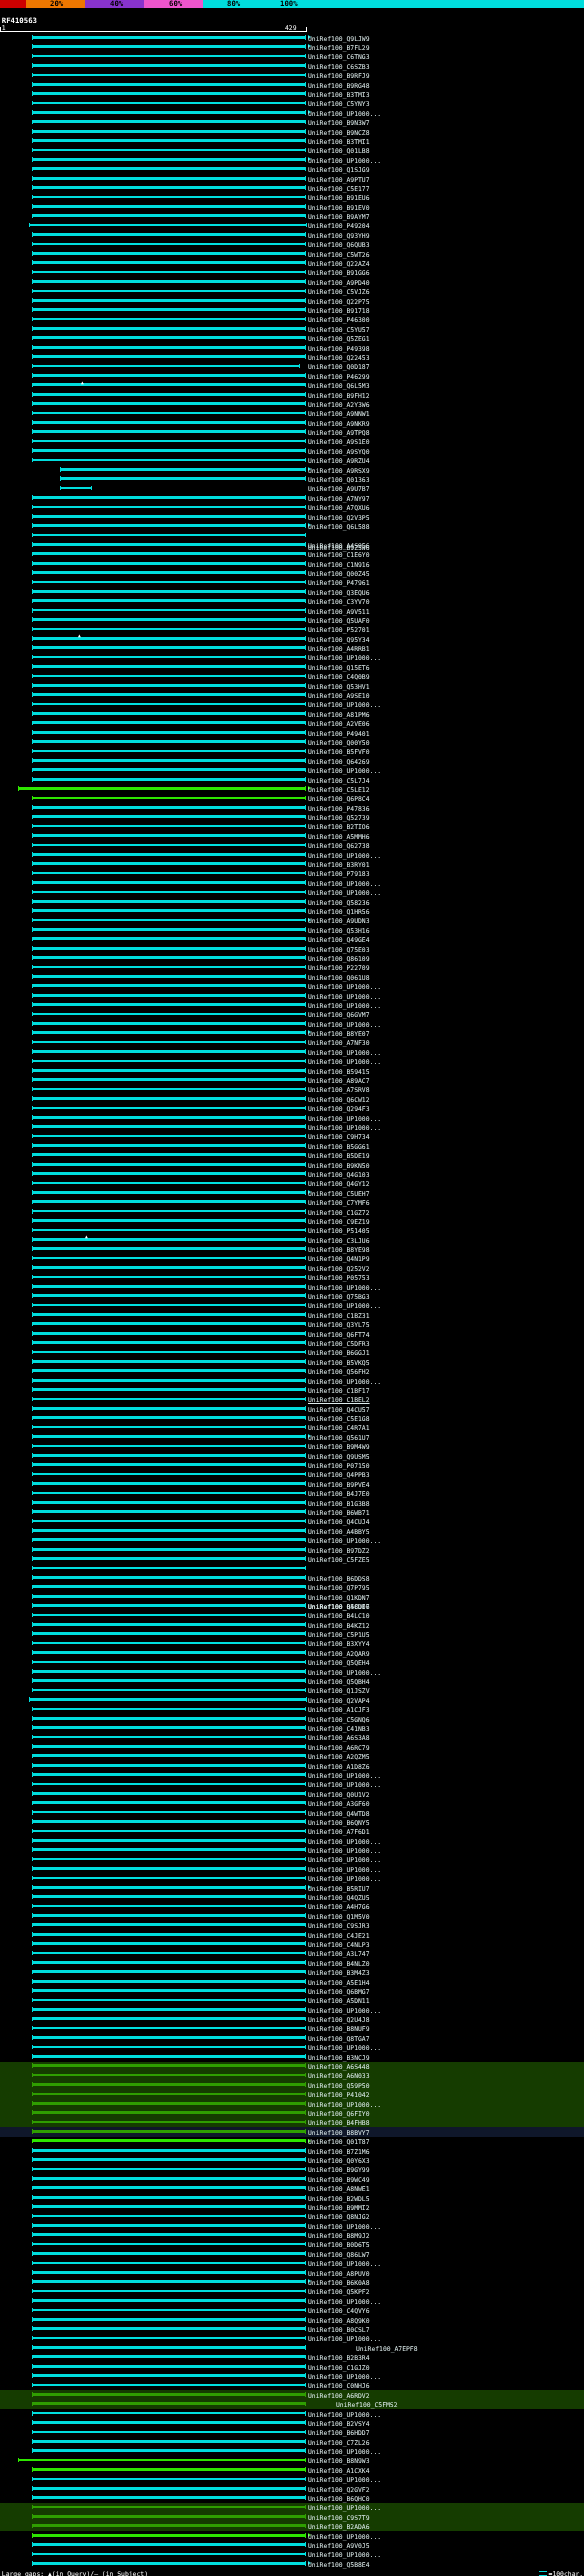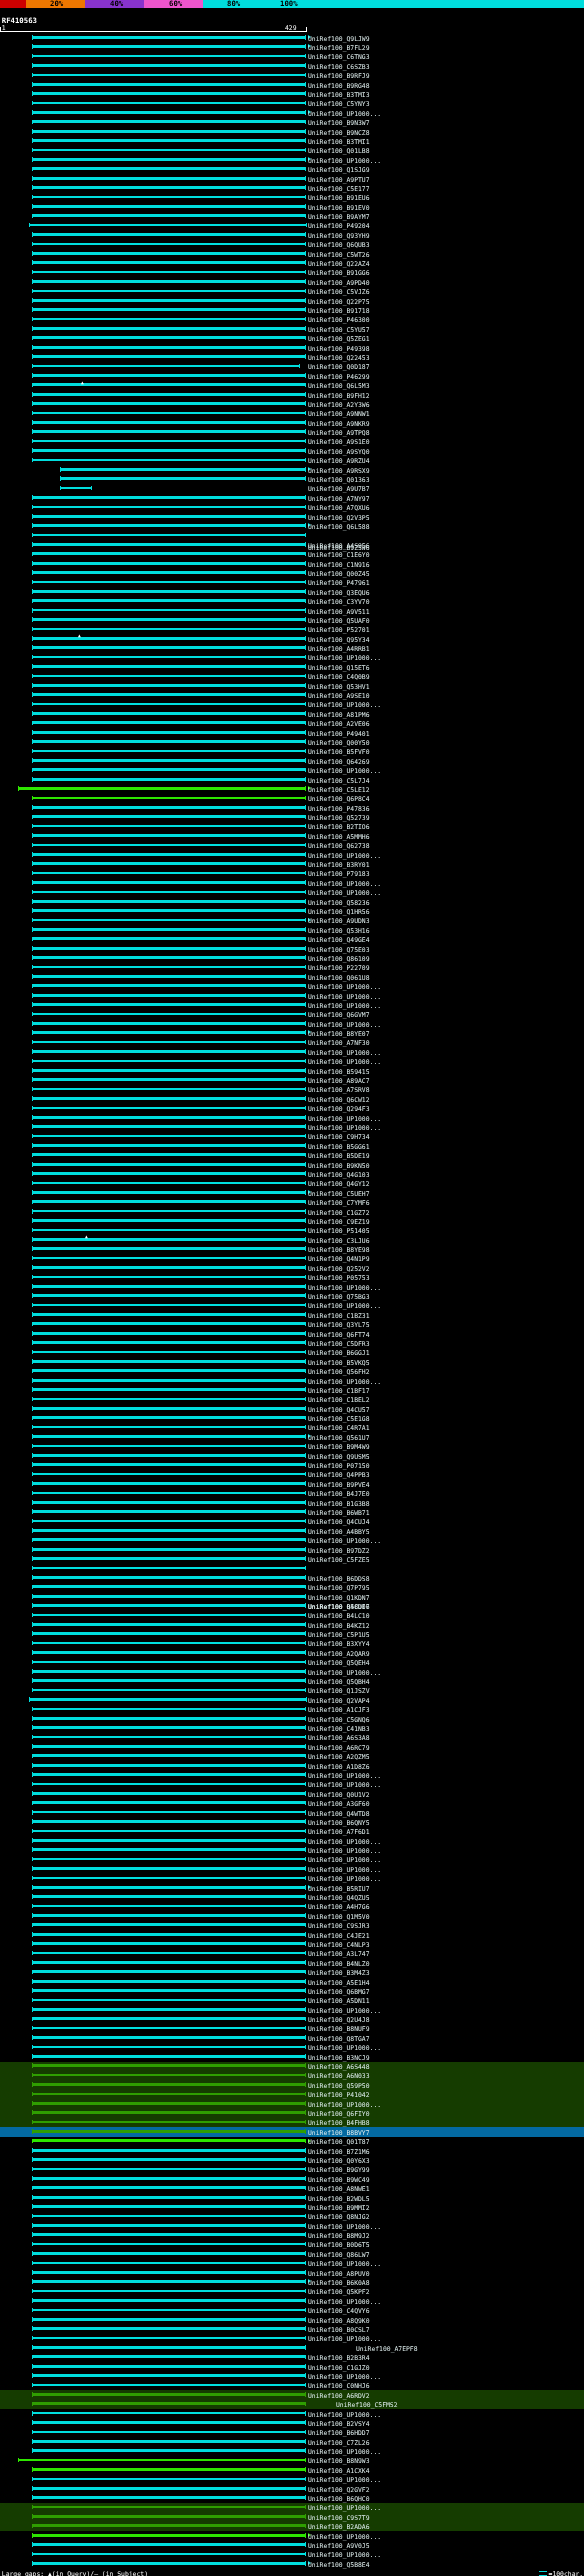--- a/index.html
+++ b/index.html
@@ -657,21 +657,21 @@
       <div class="row">
         <div class="bar" style="left: 32px; width: 274px; background: rgb(0, 221, 221); color: rgb(0, 221, 221);"></div>
         <span class="lbl" style="color: rgb(223, 238, 238);">UniRef100_UP1000...</span>
       </div>
       <div class="row">
         <div class="bar" style="left: 32px; width: 274px; background: rgb(0, 221, 221); color: rgb(0, 221, 221);"></div>
         <span class="lbl" style="color: rgb(223, 238, 238);">UniRef100_C1BF17</span>
       </div>
       <div class="row">
         <div class="bar" style="left: 32px; width: 274px; background: rgb(0, 221, 221); color: rgb(0, 221, 221);"></div>
-        <span class="lbl" style="color: rgb(223, 238, 238);">UniRef100_C1BEL2</span>
+        <span class="lbl" style="color: rgb(223, 238, 238); text-decoration: underline;">UniRef100_C1BEL2</span>
       </div>
       <div class="row">
         <div class="bar" style="left: 32px; width: 274px; background: rgb(0, 221, 221); color: rgb(0, 221, 221);"></div>
         <span class="lbl" style="color: rgb(223, 238, 238);">UniRef100_Q4CU57</span>
       </div>
       <div class="row">
         <div class="bar" style="left: 32px; width: 274px; background: rgb(0, 221, 221); color: rgb(0, 221, 221);"></div>
         <span class="lbl" style="color: rgb(223, 238, 238);">UniRef100_C5E1G8</span>
       </div>
       <div class="row">
@@ -969,21 +969,21 @@
         <span class="lbl" style="color: rgb(223, 238, 238);">UniRef100_UP1000...</span>
       </div>
       <div class="row" style="background: rgb(21, 60, 0);">
         <div class="bar" style="left: 32px; width: 274px; background: rgb(47, 158, 0); color: rgb(47, 158, 0);"></div>
         <span class="lbl" style="color: rgb(223, 238, 238);">UniRef100_Q6FIY0</span>
       </div>
       <div class="row" style="background: rgb(21, 60, 0);">
         <div class="bar" style="left: 32px; width: 274px; background: rgb(47, 158, 0); color: rgb(47, 158, 0);"></div>
         <span class="lbl" style="color: rgb(223, 238, 238);">UniRef100_B4FHB8</span>
       </div>
-      <div class="row" style="background: #0369a1;">
+      <div class="row" style="background: #0f172a;">
         <div class="bar" style="left: 32px; width: 274px; background: rgb(47, 158, 0); color: rgb(47, 158, 0);"></div>
         <span class="lbl" style="color: rgb(223, 238, 238);">UniRef100_B8BVY7</span>
       </div>
       <div class="row">
         <div class="bar" style="left: 32px; width: 274px; background: rgb(46, 230, 0); color: rgb(46, 230, 0);"></div>
         <span class="arrow" style="left: 308px; border-left-color: rgb(46, 230, 0);"></span>
         <span class="lbl" style="color: rgb(223, 238, 238);">UniRef100_Q01T87</span>
       </div>
       <div class="row">
         <div class="bar" style="left: 32px; width: 274px; background: rgb(0, 221, 221); color: rgb(0, 221, 221);"></div>

